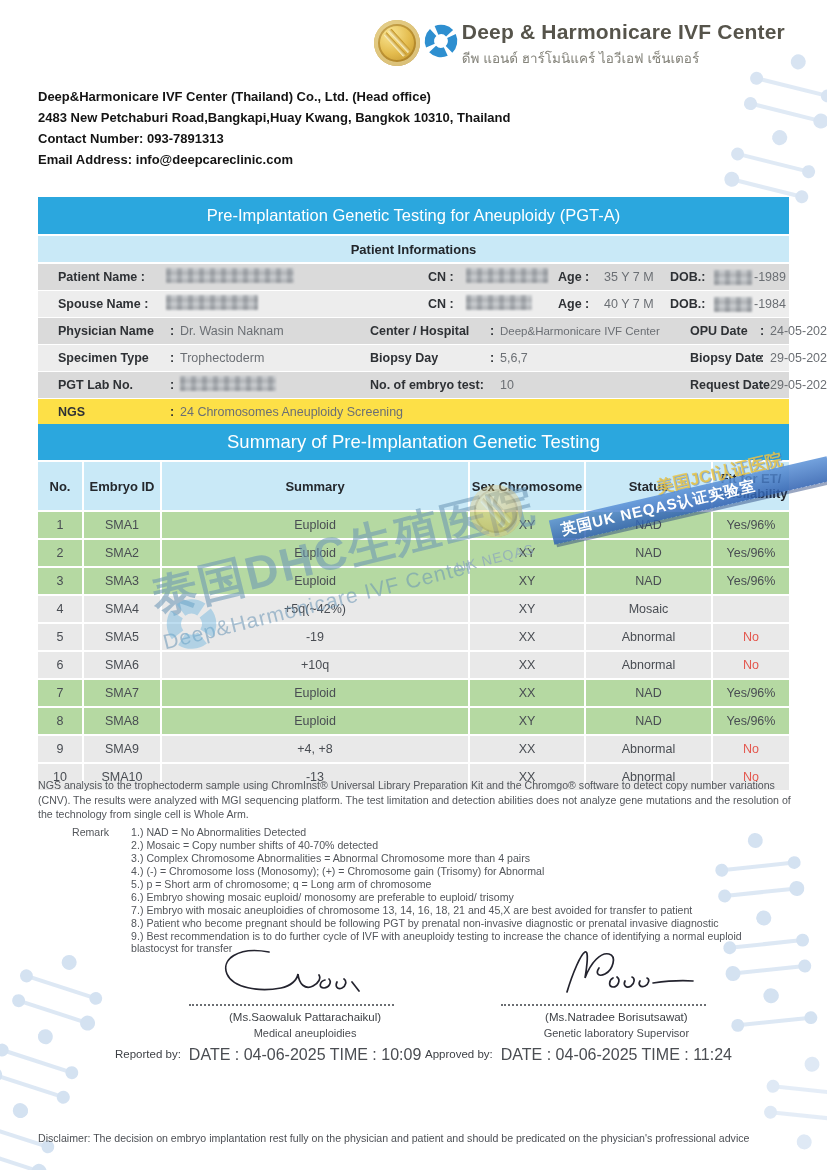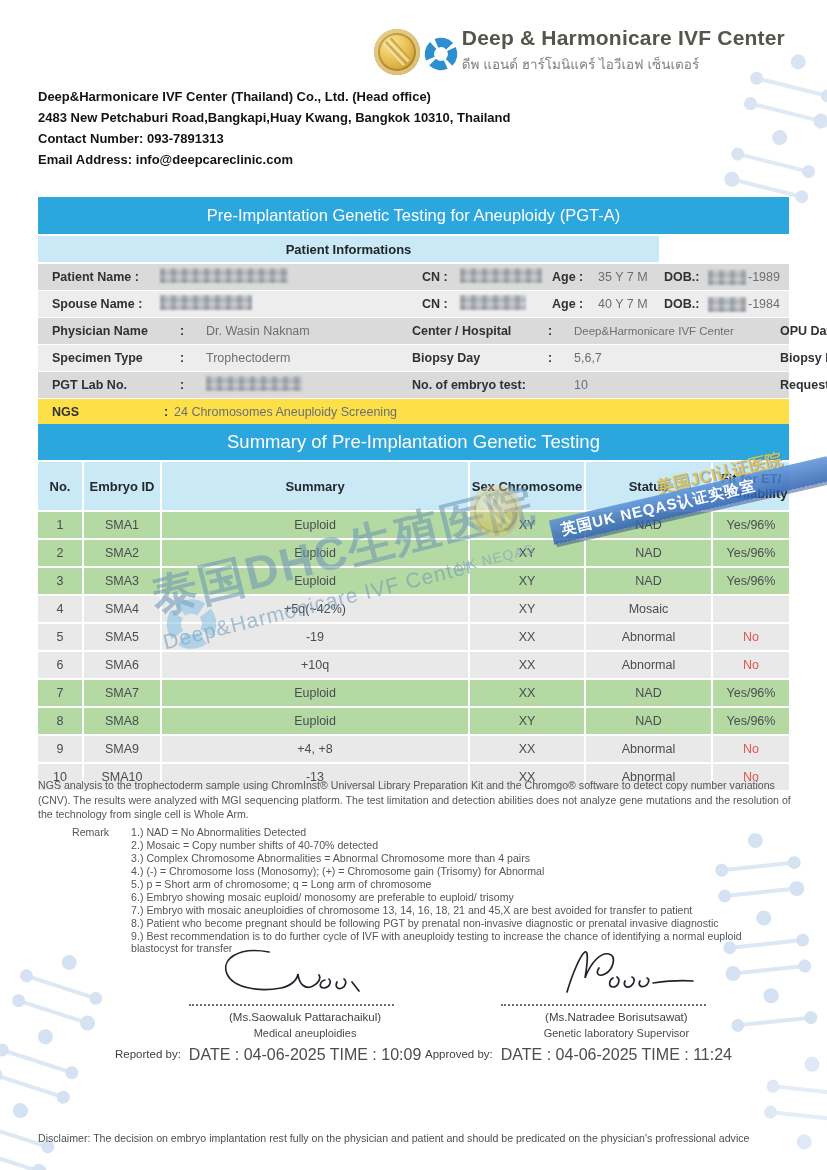--- a/index.html
+++ b/index.html
@@ -18,52 +18,52 @@
   .wm-clover { left:170px; top:580px; transform:rotate(-14deg); opacity:.45; }
   .wm-coin { left:470px; top:485px; opacity:.4; }
   .wm-neqas-small { left:455px; top:550px; transform:rotate(-14deg); font-size:14px; color:rgba(140,165,190,.75); letter-spacing:1px; }
   .wm-jci { left:655px; top:462px; transform:rotate(-13deg); font-size:17px; font-weight:bold;
             color:rgba(233,196,70,.85); text-shadow:1px 1px 0 rgba(60,110,190,.5); white-space:nowrap; }
   .wm-band { left:548px; top:488px; width:285px; padding:3px 10px; transform:rotate(-13deg);
              background:linear-gradient(180deg, rgba(90,145,215,.85), rgba(45,95,175,.85));
              box-shadow:2px 3px 0 rgba(30,60,120,.45);
              color:#fff; font-size:15px; font-weight:bold; letter-spacing:1px; white-space:nowrap; }
   
-  .logo-row { position:absolute; top:26px; right:42px; display:flex; align-items:flex-end; z-index:3; }
+  .logo-row { position:absolute; top:20px; right:42px; display:flex; align-items:flex-start; z-index:3; }
   .coin { width:46px; height:46px; border-radius:50%; flex:0 0 auto;
           background:radial-gradient(circle at 35% 30%, #f9e593, #e4bc4e 45%, #b98a24 90%);
           box-shadow:inset 0 0 0 4px rgba(255,244,190,.55), inset 0 0 0 6px rgba(150,105,25,.5);
           position:relative; }
   .coin::after { content:""; position:absolute; inset:8px; border-radius:50%;
           background:linear-gradient(48deg, transparent 38%, #f7ecbc 40%, #c79a2e 48%, transparent 50%,
                      transparent 52%, #f7ecbc 54%, #c79a2e 62%, transparent 64%); }
   .org-names { text-align:left; }
   .org-en { font-size:21px; font-weight:bold; color:#56544b; letter-spacing:.2px; }
   .org-th { font-size:13.5px; color:#84837a; margin-top:3px; }
   .contact { position:absolute; left:38px; top:86px; font-size:13px; font-weight:bold;
              color:#141414; line-height:21px; z-index:3; }
   
   .content { position:relative; z-index:2; }
   .bar-blue { position:absolute; left:38px; width:751px; background:#2BA7DE; color:#fff;
               display:flex; align-items:center; justify-content:center; }
   .bar-title { top:197px; height:37px; font-size:16.5px; }
   .bar-summary { top:424px; height:36px; font-size:18.5px; }
-  .bar-light { position:absolute; left:38px; width:621px; top:236px; height:26px; background:#C9E9F7;
+  .bar-light { position:absolute; left:38px; width:751px; top:236px; height:26px; background:#C9E9F7;
                display:flex; align-items:center; justify-content:center;
                font-size:13px; font-weight:bold; color:#22262b; }
   
   .info { position:absolute; left:38px; top:264px; width:751px; font-size:12.5px; }
-  .irow { display:grid; align-items:center; height:26px; margin-bottom:1px; padding:0 14px; }
+  .irow { display:grid; align-items:center; height:26px; margin-bottom:1px; padding:0 20px; }
   .irow.g1 { background:#DADADA; }
   .irow.g2 { background:#EDEDED; }
   .irow.g3 { background:#fde047; }
   .irow .lbl { font-weight:bold; color:#2e3135; white-space:nowrap; }
   .irow .val { color:#6b6f74; white-space:nowrap; }
   .r12 { grid-template-columns:108px 262px 38px 92px 46px 66px 44px 1fr; }
-  .r3  { grid-template-columns:112px 10px 190px 120px 10px 190px 70px 10px 1fr;gap:16px; }
+  .r3  { grid-template-columns:112px 10px 190px 120px 10px 190px 70px 10px 1fr; }
   .dobwrap { display:flex; align-items:center; justify-content:flex-end; gap:2px; }
   .redact { display:inline-block; height:15px; border-radius:1px; filter:blur(1.2px);
             background:repeating-linear-gradient(0deg,#c6c8cb 0 4px,#d8dadc 4px 8px),
                        repeating-linear-gradient(90deg,rgba(185,188,192,.8) 0 5px,rgba(220,222,224,.6) 5px 11px);
             background-blend-mode:multiply; }
   
   .stable { position:absolute; left:38px; top:462px; width:751px; }
   .thead, .trow { display:grid; grid-template-columns:44px 76px 306px 114px 125px 1fr; gap:2px; margin-bottom:2px; }
   .thead .tcell { background:#C9E9F7; height:48px; display:flex; flex-direction:column;
                   align-items:center; justify-content:center; font-weight:bold; font-size:13px; color:#24282d;text-align:right; }

